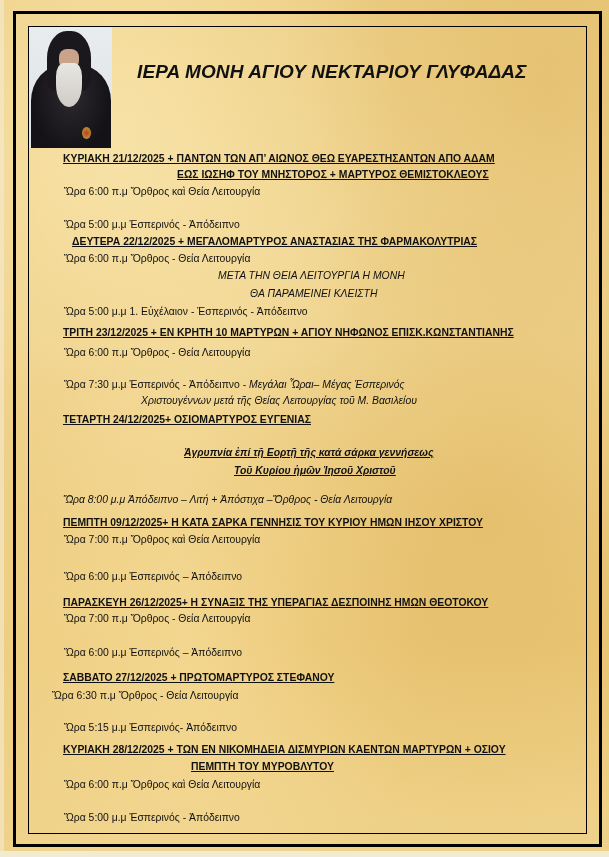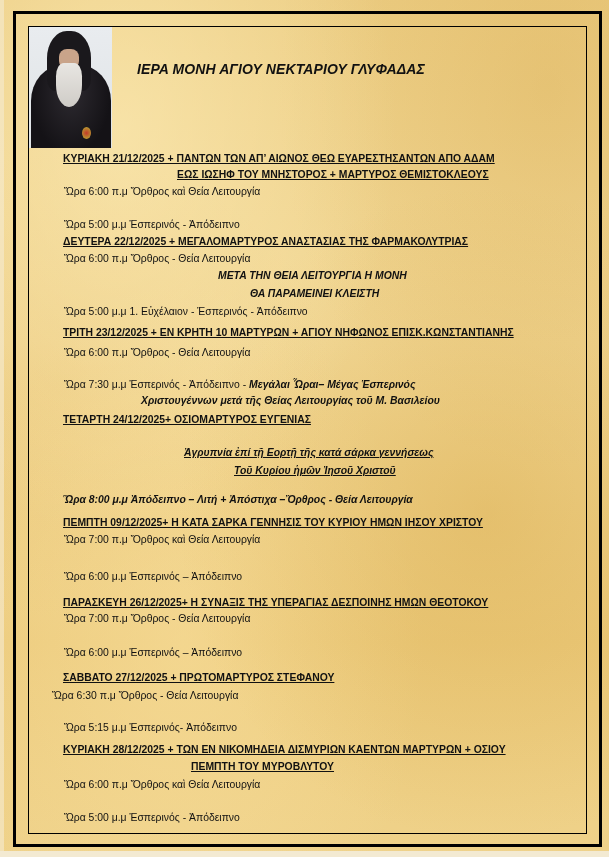--- a/index.html
+++ b/index.html
@@ -54,29 +54,29 @@
       background: linear-gradient(180deg, #e8e6e2 0%, #cfccc7 100%);
       border-radius: 30% 30% 50% 50%;
     }
     .portrait .medal {
       position: absolute; left: 53px; top: 100px; width: 9px; height: 12px;
       background: radial-gradient(circle, #c23a2a 0%, #b8902f 70%);
       border-radius: 50%;
     }
     .title {
       position: absolute; left: 137px; top: 61px;
-      font-size: 14px; font-weight: bold; font-style: italic;
+      font-size: 19px; font-weight: bold; font-style: italic;
       letter-spacing: 0.1px; white-space: nowrap;
     }
     .line {
       position: absolute; white-space: nowrap; font-size: 10.4px; line-height: 13px;
     }
     .h { font-weight: bold; text-decoration: underline; text-underline-offset: 1px; }
     .t { font-weight: normal; }
-    .bi { font-weight: bold; font-style: italic; text-align: right; }
+    .bi { font-weight: normal; font-style: italic; text-align: right; }
     .ui { font-style: italic; font-weight: bold; text-decoration: underline; text-align: right; }
   </style>
 </head>
 <body>
 
 <div class="left-strip"></div>
 <div class="bottom-strip"></div>
 
 <div class="outer-frame"></div>
 <div class="inner-frame"></div>
@@ -89,21 +89,21 @@
   <div class="medal"></div>
 </div>
 
 <div class="title">ΙΕΡΑ ΜΟΝΗ ΑΓΙΟΥ ΝΕΚΤΑΡΙΟΥ ΓΛΥΦΑΔΑΣ</div>
 
 <div class="line h" style="left:63px;top:152px">ΚΥΡΙΑΚΗ 21/12/2025 + ΠΑΝΤΩΝ ΤΩΝ ΑΠ’ ΑΙΩΝΟΣ ΘΕΩ ΕΥΑΡΕΣΤΗΣΑΝΤΩΝ ΑΠΟ ΑΔΑΜ</div>
 <div class="line h" style="left:177px;top:168px">ΕΩΣ ΙΩΣΗΦ ΤΟΥ ΜΝΗΣΤΟΡΟΣ + ΜΑΡΤΥΡΟΣ ΘΕΜΙΣΤΟΚΛΕΟΥΣ</div>
 <div class="line t" style="left:64px;top:185px">Ὥρα  6:00 π.μ Ὄρθρος καὶ Θεία Λειτουργία</div>
 <div class="line t" style="left:64px;top:218px">Ὥρα  5:00 μ.μ Ἑσπερινός -  Ἀπόδειπνο</div>
 
-<div class="line h" style="left:63px;top:235px">ΔΕΥΤΕΡΑ 22/12/2025 + ΜΕΓΑΛΟΜΑΡΤΥΡΟΣ ΑΝΑΣΤΑΣΙΑΣ ΤΗΣ ΦΑΡΜΑΚΟΛΥΤΡΙΑΣ</div>
+<div class="line h" style="left:72px;top:235px">ΔΕΥΤΕΡΑ 22/12/2025 + ΜΕΓΑΛΟΜΑΡΤΥΡΟΣ ΑΝΑΣΤΑΣΙΑΣ ΤΗΣ ΦΑΡΜΑΚΟΛΥΤΡΙΑΣ</div>
 <div class="line t" style="left:64px;top:252px">Ὥρα  6:00 π.μ Ὄρθρος - Θεία Λειτουργία</div>
 <div class="line bi" style="left:218px;top:269px">ΜΕΤΑ ΤΗΝ ΘΕΙΑ ΛΕΙΤΟΥΡΓΙΑ Η ΜΟΝΗ</div>
 <div class="line bi" style="left:250px;top:287px">ΘΑ ΠΑΡΑΜΕΙΝΕΙ ΚΛΕΙΣΤΗ</div>
 <div class="line t" style="left:64px;top:305px">Ὥρα  5:00  μ.μ 1. Εὐχέλαιον - Ἑσπερινός - Ἀπόδειπνο</div>
 
 <div class="line h" style="left:63px;top:326px">ΤΡΙΤΗ 23/12/2025 + ΕΝ ΚΡΗΤΗ 10 ΜΑΡΤΥΡΩΝ + ΑΓΙΟΥ ΝΗΦΩΝΟΣ ΕΠΙΣΚ.ΚΩΝΣΤΑΝΤΙΑΝΗΣ</div>
 <div class="line t" style="left:64px;top:346px">Ὥρα  6:00 π.μ Ὄρθρος - Θεία Λειτουργία</div>
 <div class="line" style="left:64px;top:378px">
   <span class="t">Ὥρα  7:30 μ.μ Ἑσπερινός - Ἀπόδειπνο - </span><span class="bi">Μεγάλαι Ὧραι– Μέγας Ἑσπερινός</span>
 </div>

